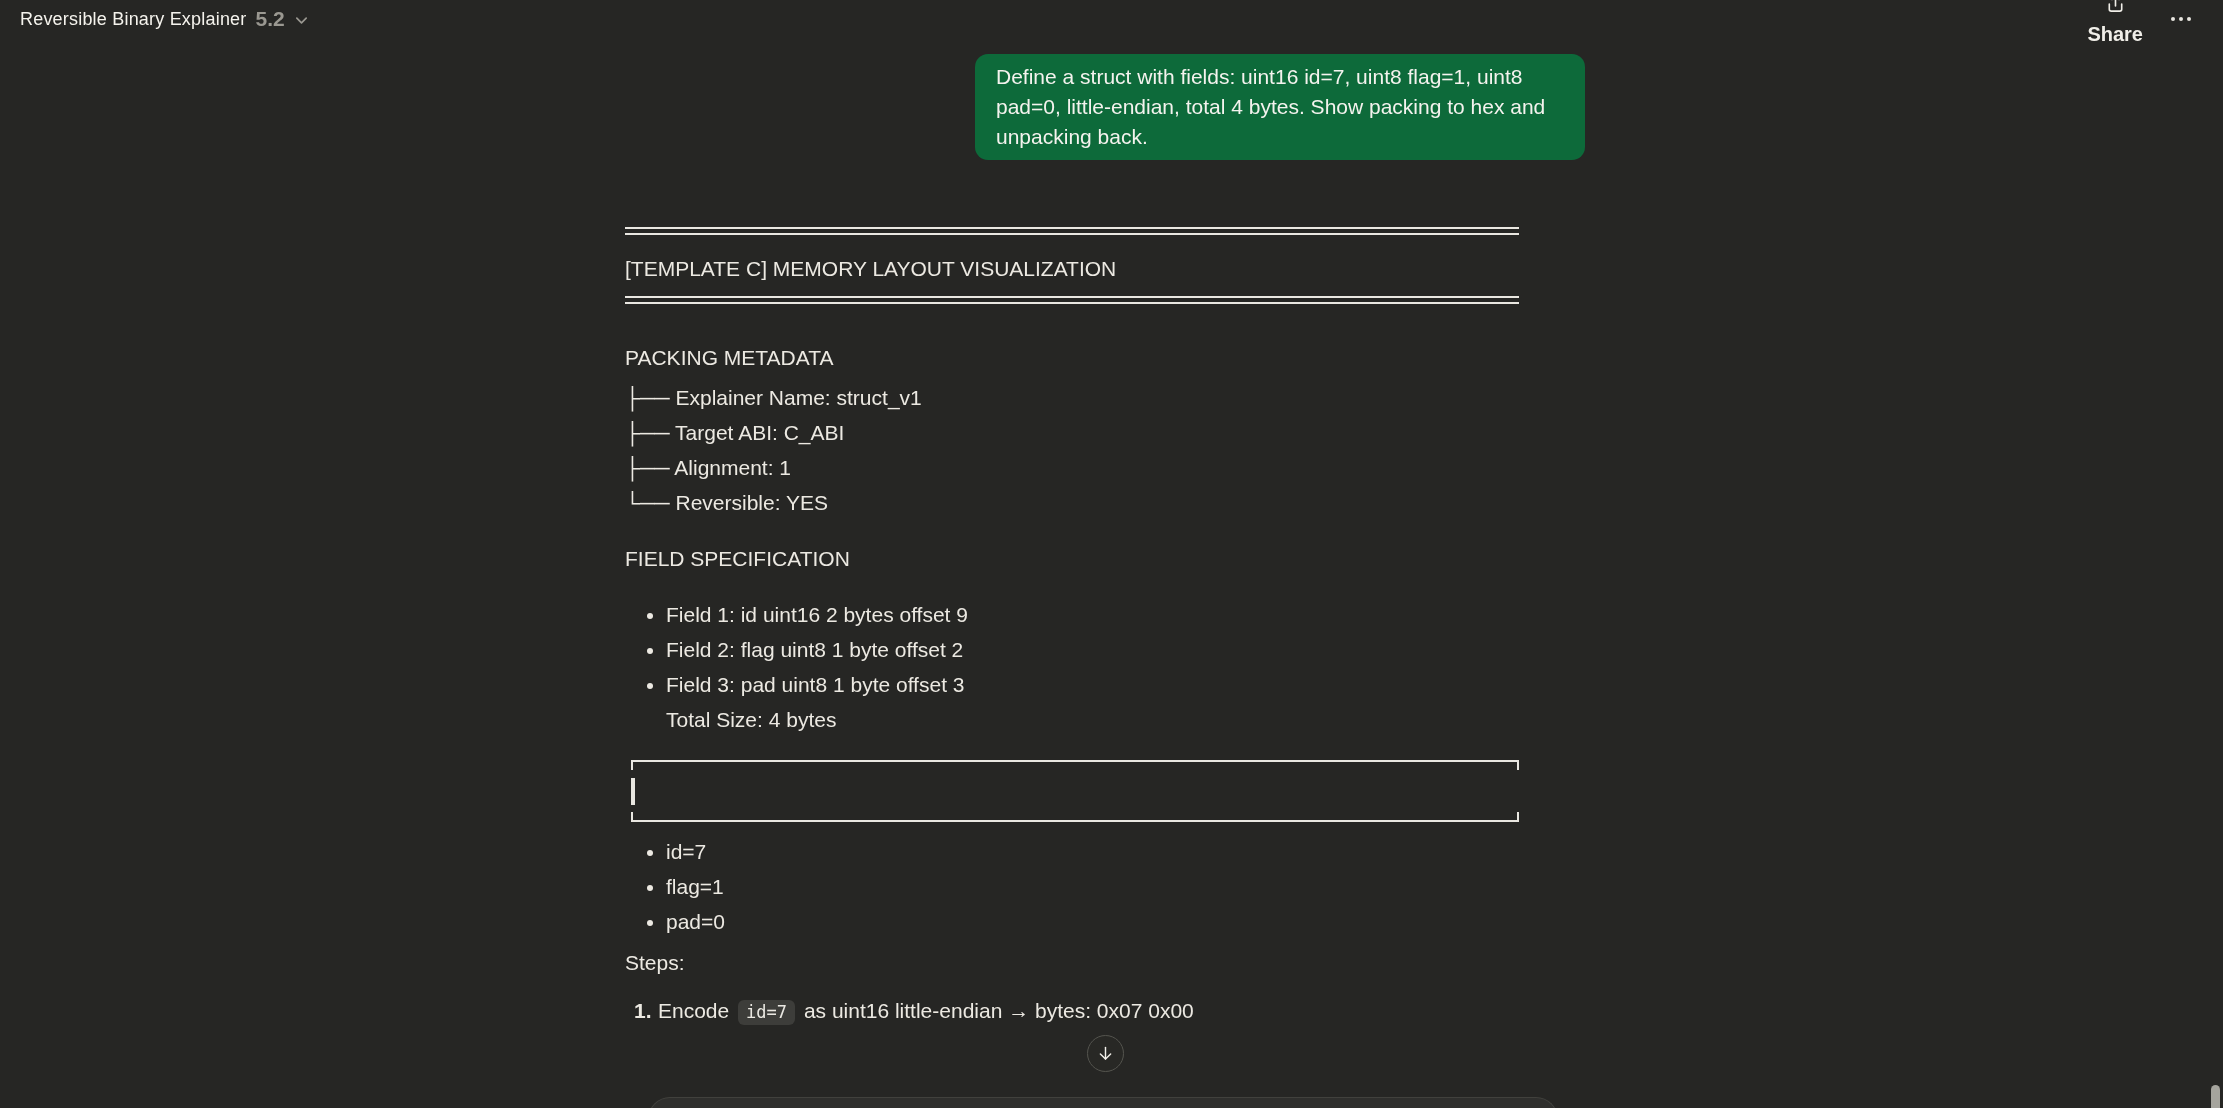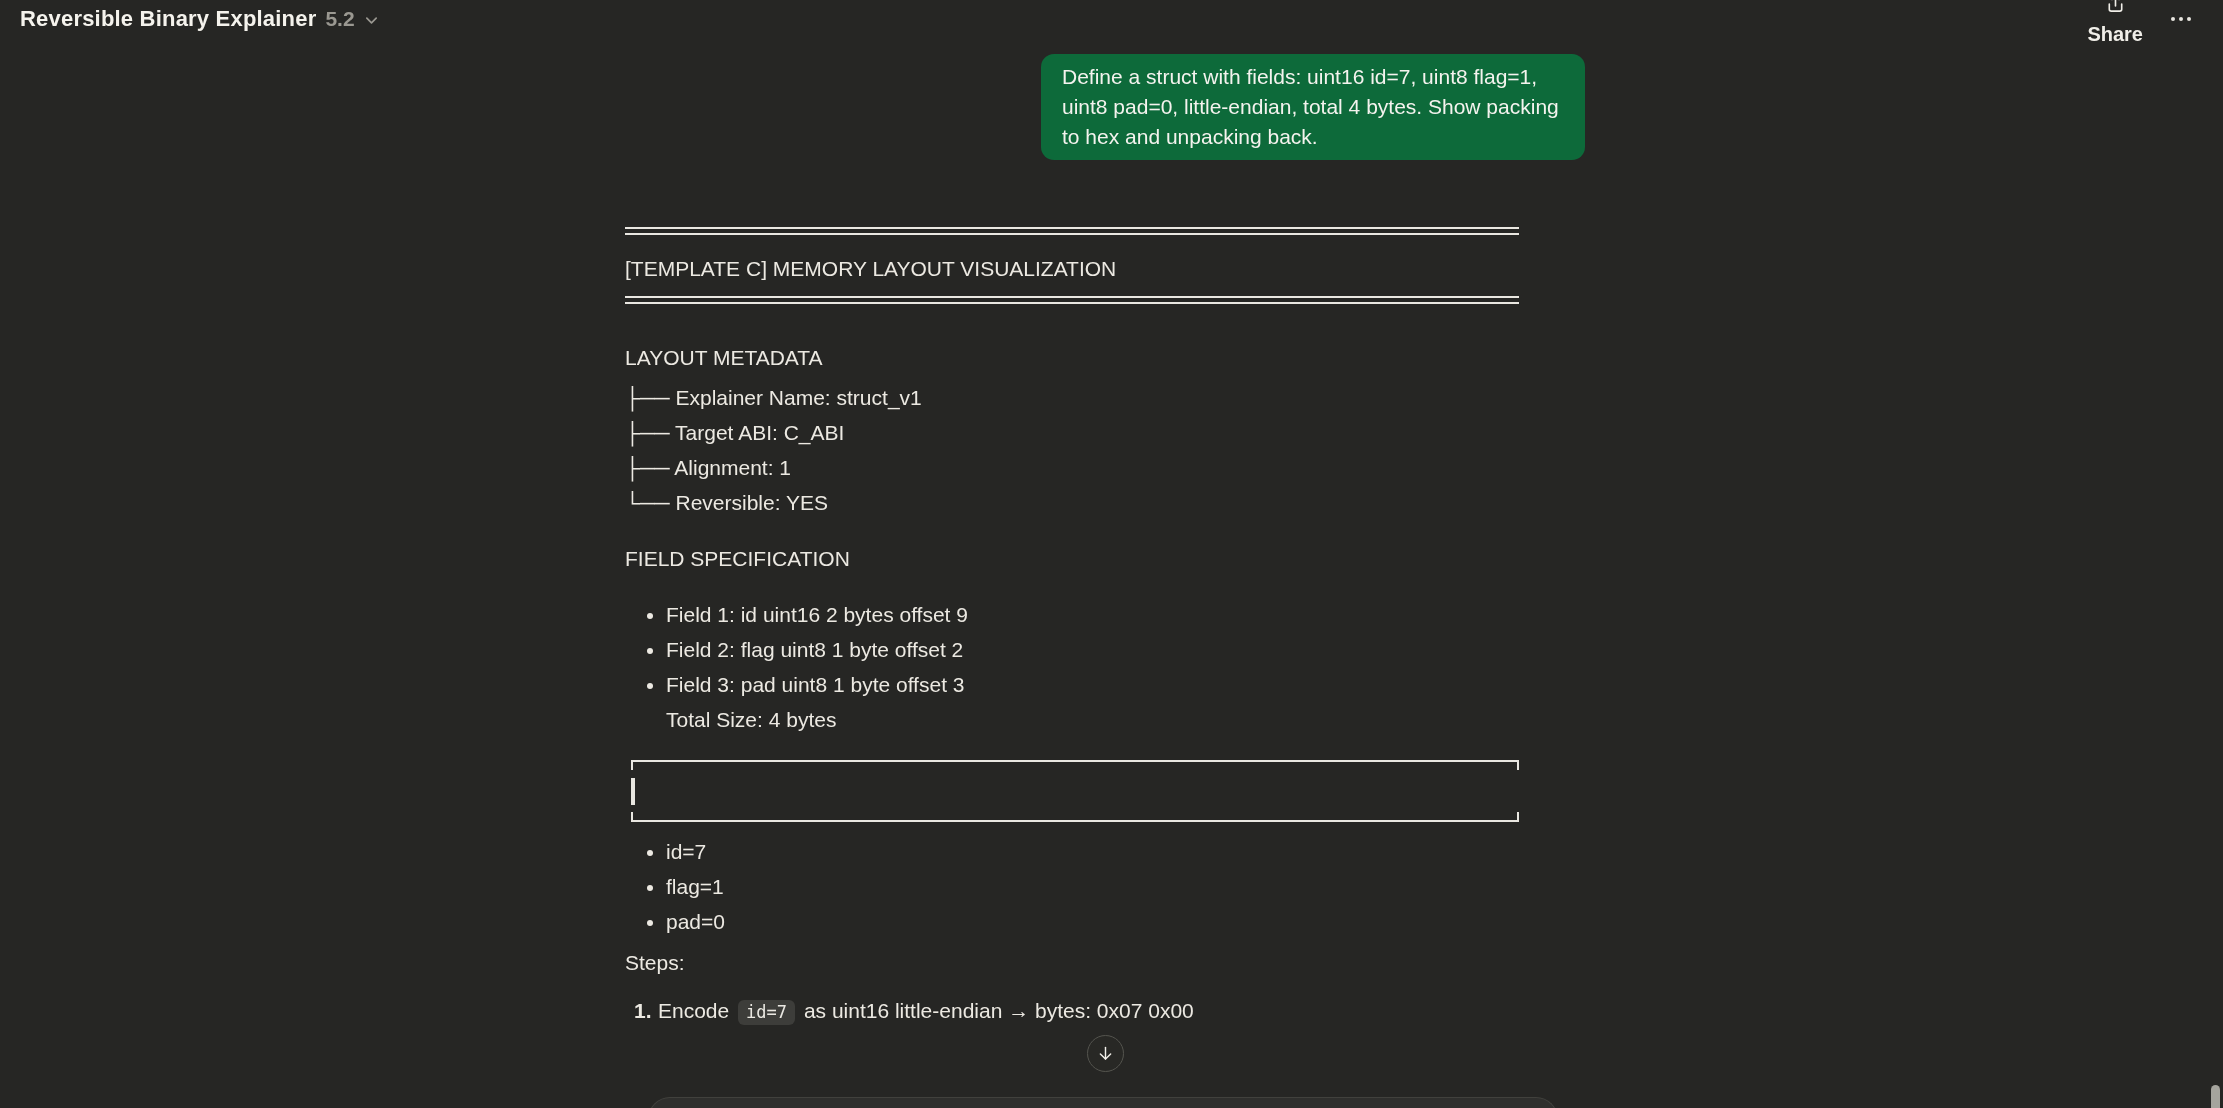--- a/index.html
+++ b/index.html
@@ -12,36 +12,36 @@
     overflow:hidden;
   }
 
   
   .topbar {
     position:absolute; top:0; left:0; right:0; height:38px;
     display:flex; align-items:center; justify-content:space-between;
     padding:0 30px 0 20px;
   }
   .title-row { display:flex; align-items:center; gap:9px; cursor:pointer; }
-  .conv-title { font-size:22px; font-weight:700; color:#f5f3ed; letter-spacing:0.2px; }
+  .conv-title { font-size:18px; font-weight:400; color:#f5f3ed; letter-spacing:0.2px; }
   .conv-version { font-size:21px; color:#9a9891; font-weight:700; }
   .chev { width:15px; height:15px; stroke:#9a9891; fill:none; stroke-width:1.8; stroke-linecap:round; stroke-linejoin:round; margin-top:3px;}
   .topbar-right { display:flex; align-items:center; gap:26px; }
   .share-btn { display:flex; align-items:center; gap:9px; cursor:pointer;flex-direction:column; }
   .share-icon { width:21px; height:21px; stroke:#f0eee8; fill:none; stroke-width:1.7; stroke-linecap:round; stroke-linejoin:round; }
   .share-label { font-size:20px; font-weight:600; color:#f0eee8; }
   .more-btn { display:flex; align-items:center; gap:4px; cursor:pointer; padding:6px 2px; }
   .more-btn i { width:4px; height:4px; border-radius:50%; background:#e8e6e0; display:block; }
 
   
   .column { position:absolute; left:625px; top:38px; width:960px; }
 
   .bubble {
     margin-left:auto; margin-top:16px;
-    width:544px;
+    width:610px;
     background:#0d6a3a;
     border-radius:13px;
     padding:8px 21px;
     font-size:21px; line-height:30px; color:#f4f3ee;
   }
 
   .resp { font-size:21px; color:#ece9e2; }
 
   .dline {
     width:894px; height:8px;
@@ -148,21 +148,21 @@
   <div class="bubble">
     <span>Define a struct with fields: uint16 id=7, uint8 flag=1, uint8 pad=0, little-endian, total 4 bytes. Show packing to hex and unpacking back.</span>
   </div>
 
   <div class="resp">
 
     <div class="dline first"></div>
     <div class="p h-template">[TEMPLATE C] MEMORY LAYOUT VISUALIZATION</div>
     <div class="dline second"></div>
 
-    <div class="p h-meta">LAYOUT METADATA</div>
+    <div class="p h-meta">PACKING METADATA</div>
     <div class="tree">
       <div class="p">├── Explainer Name: struct_v1</div>
       <div class="p">├── Target ABI: C_ABI</div>
       <div class="p">├── Alignment: 1</div>
       <div class="p">└── Reversible: YES</div>
     </div>
 
     <div class="p h-field">FIELD SPECIFICATION</div>
     <ul class="blist">
       <li>Field 1: id uint16 2 bytes offset 9</li>

